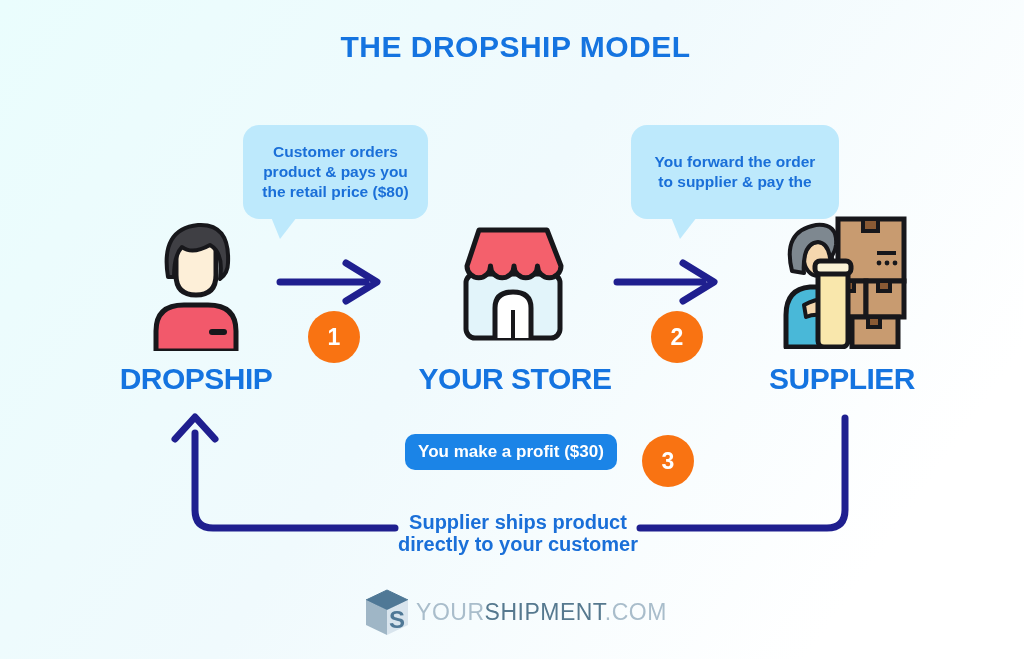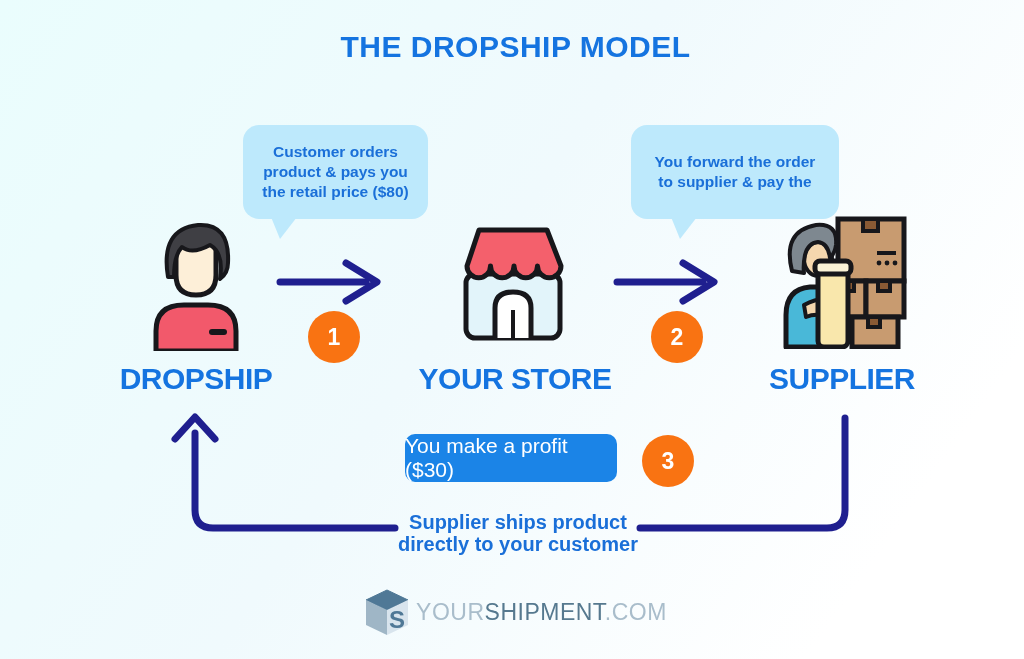--- a/index.html
+++ b/index.html
@@ -62,23 +62,23 @@
     position:absolute;width:52px;height:52px;border-radius:50%;
     background:#F97312;color:#ffffff;
     font-size:23px;font-weight:700;
     display:flex;align-items:center;justify-content:center;
   }
   .step1{left:308px;top:311px;}
   .step2{left:651px;top:311px;}
   .step3{left:642px;top:435px;}
   
   .profit-btn{
-    position:absolute;left:405px;top:434px;width:212px;height:48px;
+    position:absolute;left:405px;top:434px;width:212px;height:36px;
     background:#1B84E7;border-radius:10px;
-    color:#ffffff;font-size:21px;font-weight:400;
+    color:#ffffff;font-size:17px;font-weight:700;
     display:flex;align-items:center;justify-content:center;
   }
   
   .return-path{position:absolute;left:160px;top:405px;}
   .return-note{
     position:absolute;left:518px;top:511px;transform:translateX(-50%);
     text-align:center;color:#1A6FD8;
     font-size:20px;font-weight:700;line-height:22px;white-space:nowrap;
   }
   

